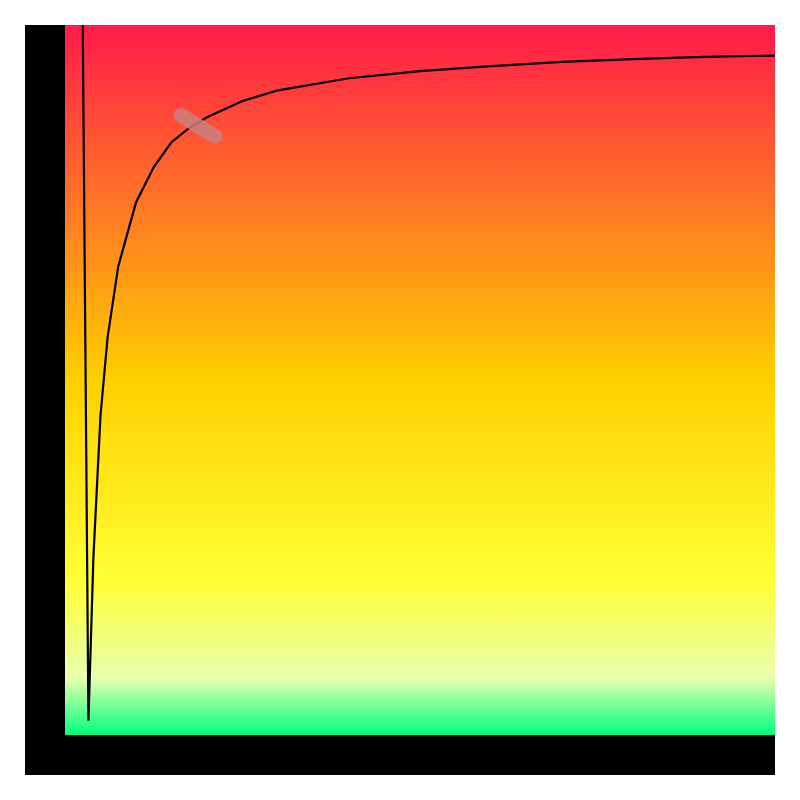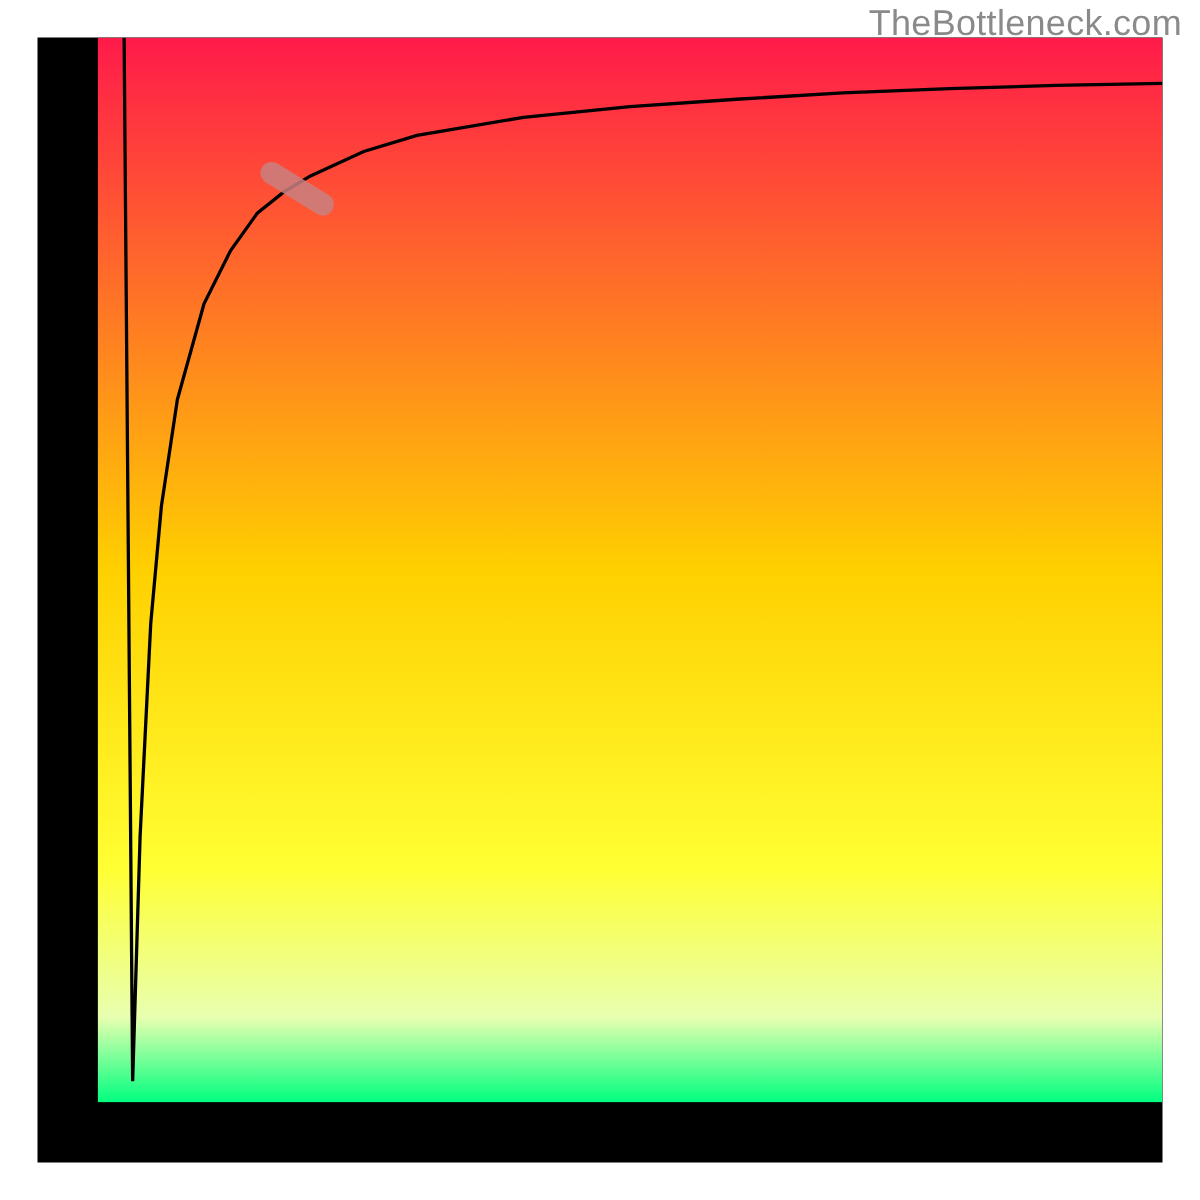--- a/index.html
+++ b/index.html
@@ -54,21 +54,20 @@
     color: #8a8a8a;
     font-weight: 400;
     letter-spacing: 0.2px;
   }
 </style>
 </head>
 <body>
 
 <div class="stage">
 
-  <div class="watermark">TheBottleneck.com</div>
 
   <div class="plot-frame">
     <div class="plot-area">
 
       <svg class="gradient-bg" viewBox="0 0 710 710" preserveAspectRatio="none">
         <defs>
           <linearGradient id="bgGrad" x1="0" y1="0" x2="0" y2="1">
             <stop id="gs0" offset="0%" stop-color="#ff1a4a"></stop>
             <stop id="gs1" offset="22%" stop-color="#ff6a2a"></stop>
             <stop id="gs2" offset="50%" stop-color="#ffd000"></stop>

